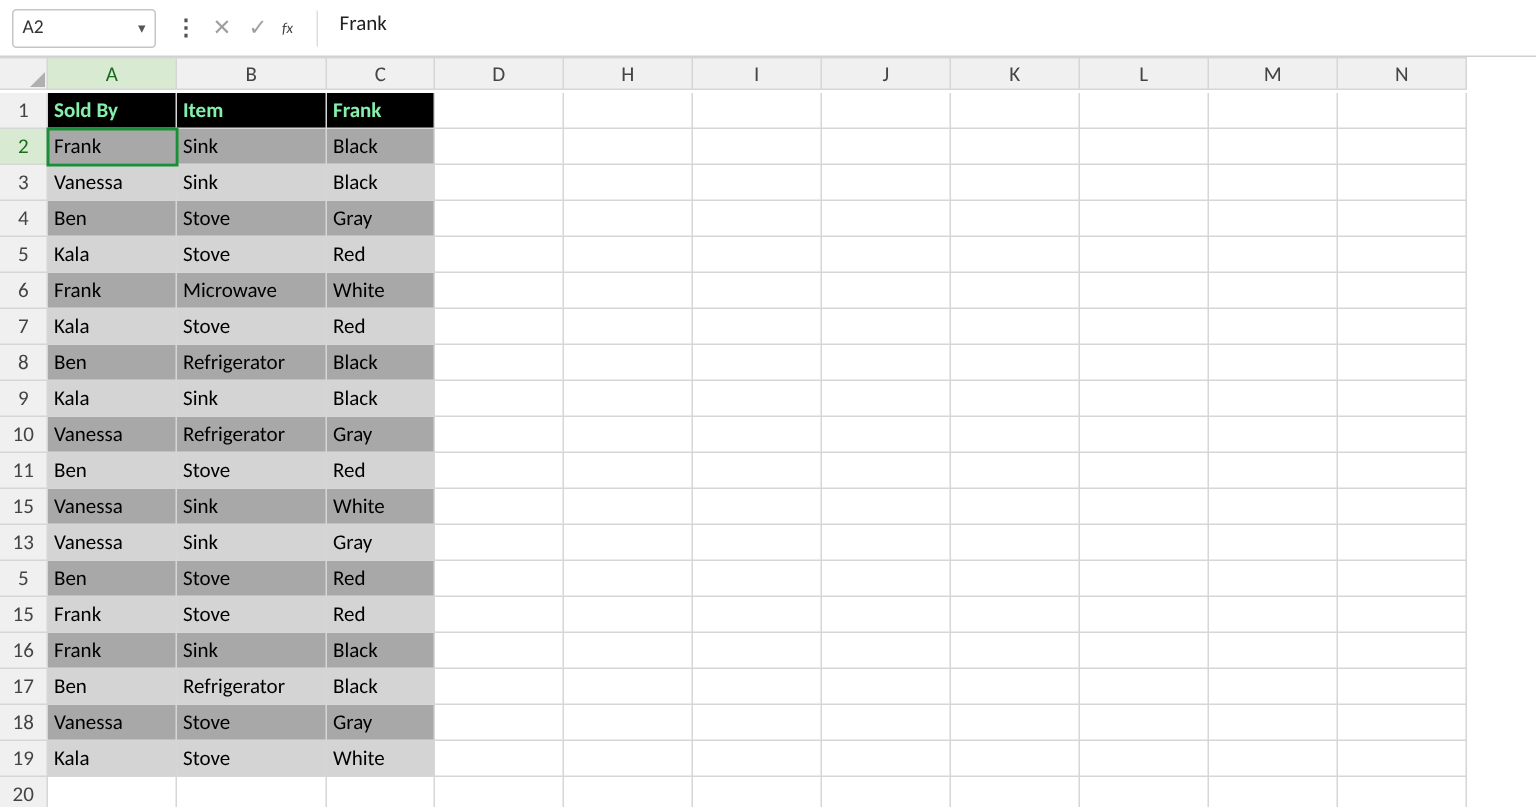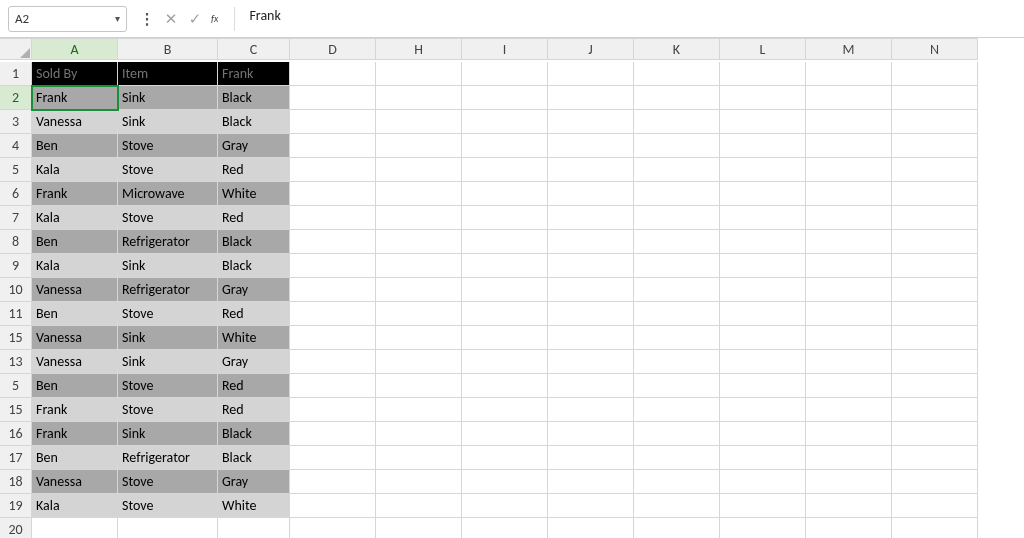--- a/index.html
+++ b/index.html
@@ -20,21 +20,21 @@
       background: #fff;
       gap: 6px;
       height: 38px;
     }
     .name-box {
       display: flex;
       align-items: center;
       border: 1px solid #c5c5c5;
       border-radius: 3px;
       height: 26px;
-      width: 119px;
+      width: 96px;
       padding: 0 6px;
       background: #fff;
       justify-content: space-between;
     }
     .name-box-text {
       font-size: 13px;
       color: #333;
       flex: 1;
     }
     .name-box-arrow {
@@ -127,22 +127,22 @@
     .cell {
       padding: 0 4px;
       background: #fff;
       overflow: hidden;
       white-space: nowrap;
     }
 
     
     .hdr-black {
       background: #000 !important;
-      color: #737373;
-      font-weight: normal;
+      color: #86efac;
+      font-weight: bold;
     }
     .band-dark {
       background: #a8a8a8;
       color: #000;
     }
     .band-light {
       background: #d4d4d4;
       color: #000;
     }
 

